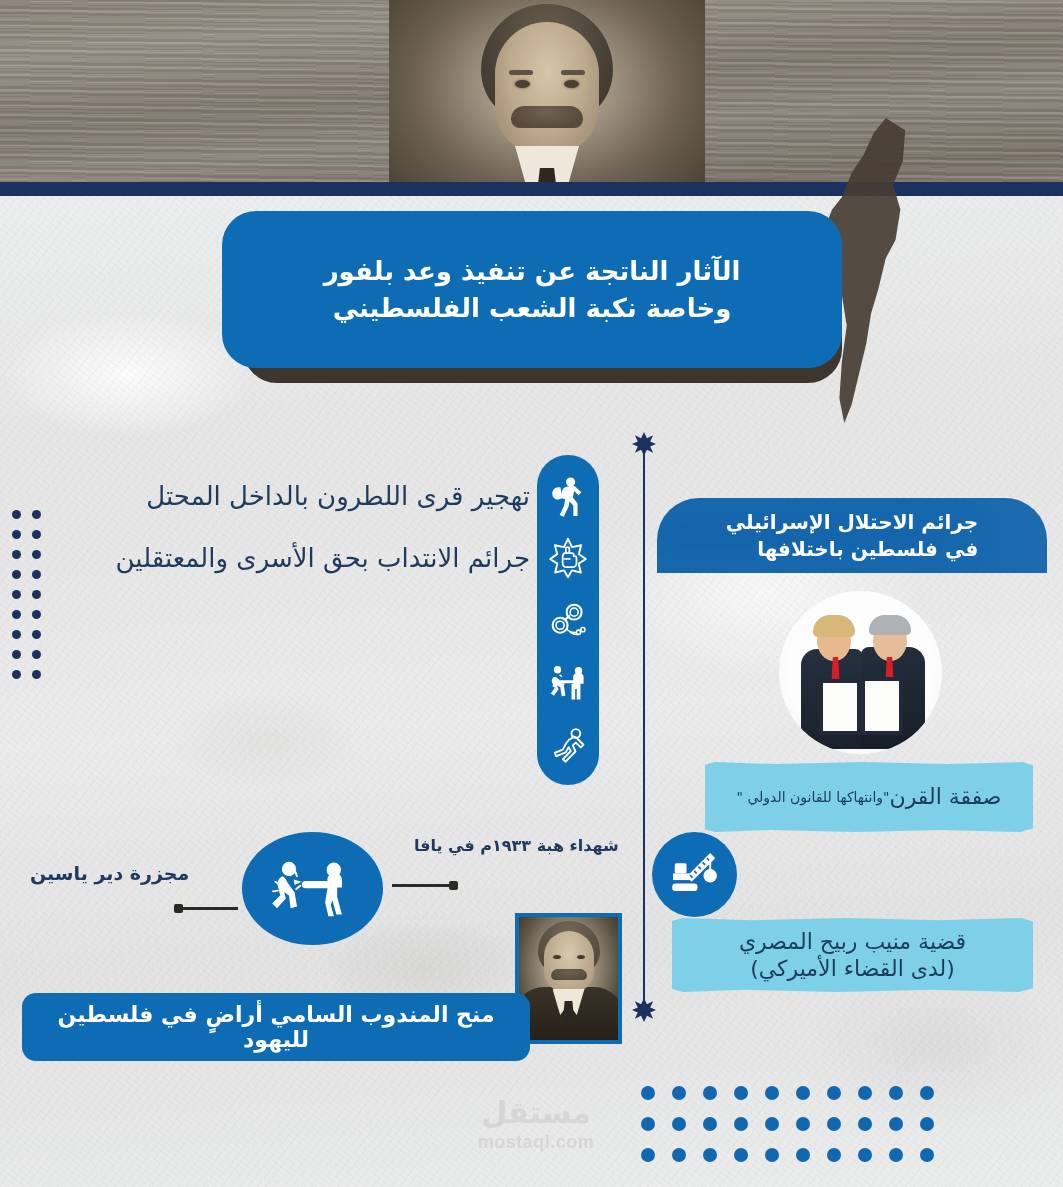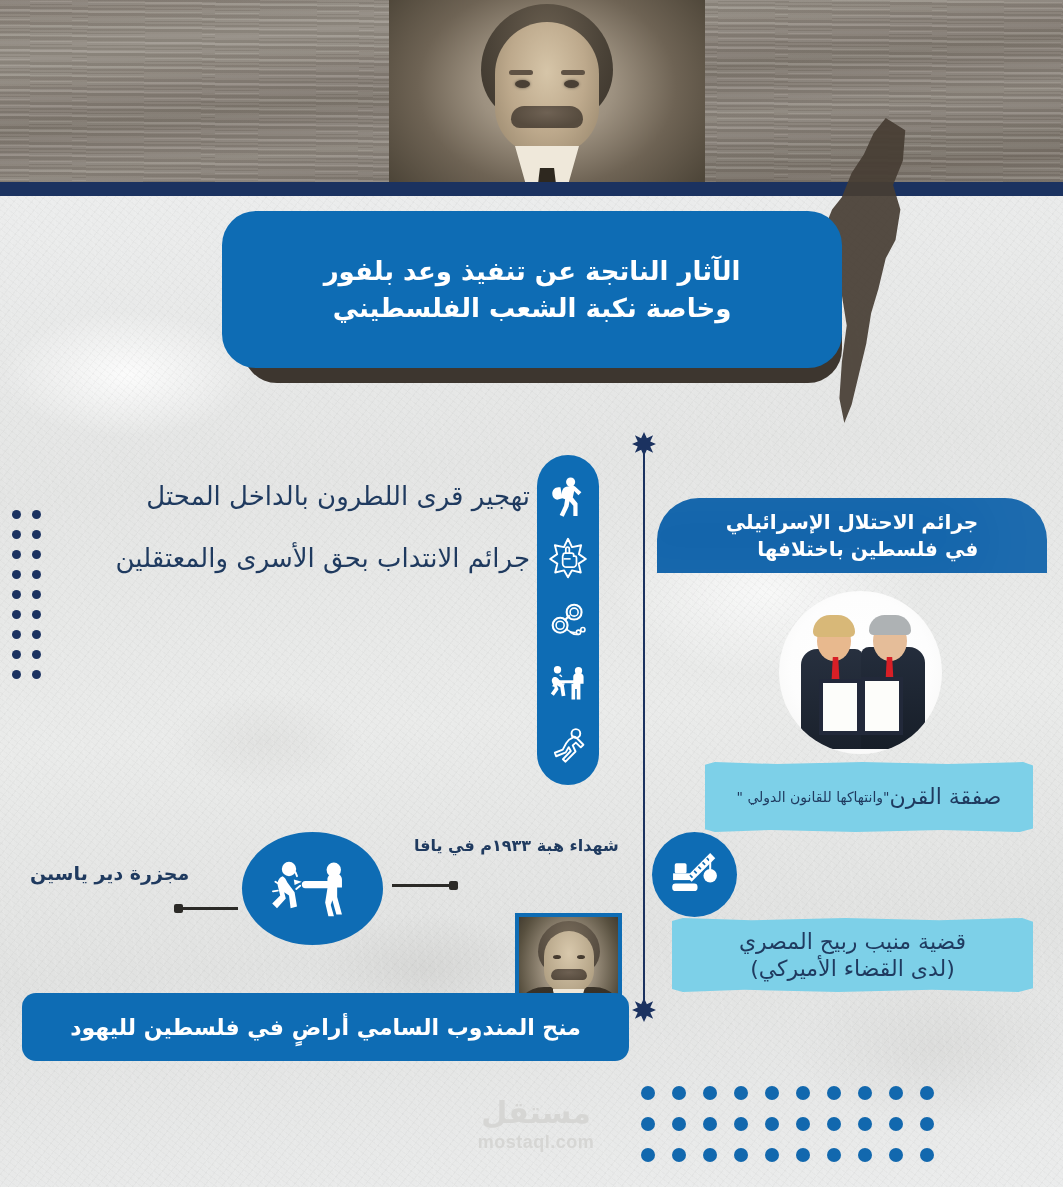--- a/index.html
+++ b/index.html
@@ -286,21 +286,21 @@
     width:110px;height:56px;border-radius:30px 30px 0 0;
     background:linear-gradient(180deg,#3a3329,#251f18);}
   .bf-collar{position:absolute;left:50%;top:72px;transform:translateX(-50%);
     width:32px;height:26px;background:#efe7d8;
     clip-path:polygon(0 0,100% 0,76% 100%,50% 58%,24% 100%);}
   .bf-tie{position:absolute;left:50%;top:84px;transform:translateX(-50%);
     width:12px;height:22px;background:#2c2620;
     clip-path:polygon(18% 0,82% 0,100% 100%,0 100%);}
 
   .grant-banner{
-    position:absolute; left:22px; top:993px; width:607px; height:68px;
+    position:absolute; left:22px; top:993px; width:508px; height:68px;
     border-radius:14px; background:#0e6cb4;
     display:flex; align-items:center; justify-content:center;
     box-sizing:border-box; padding:0 28px;
   }
   .grant-banner span{
     color:#ffffff; font-size:22px; font-weight:bold; text-align:center;
   }
 
   
   .dots-bottom{

